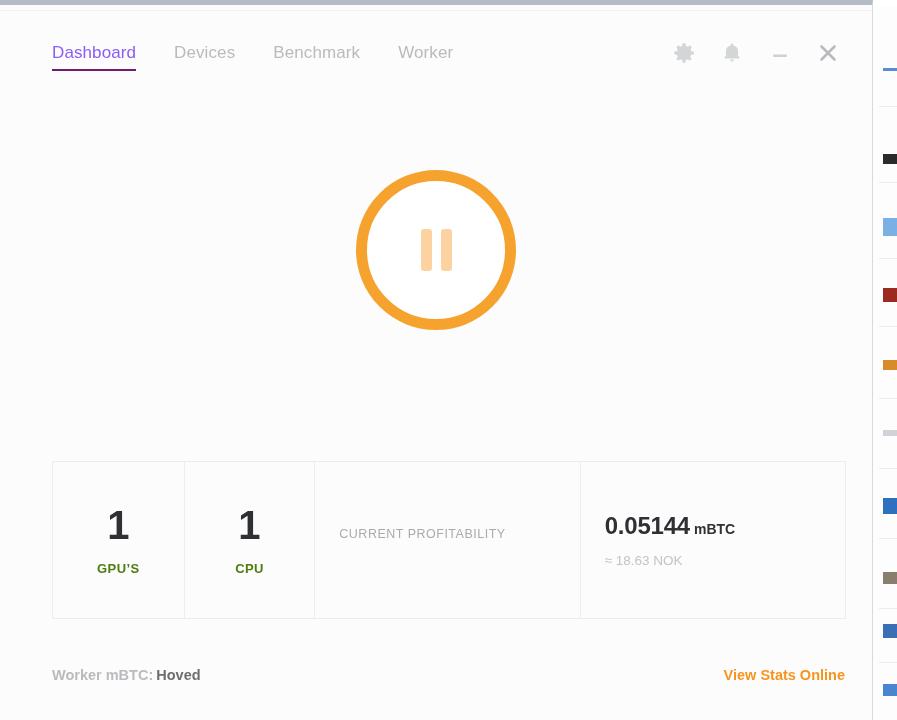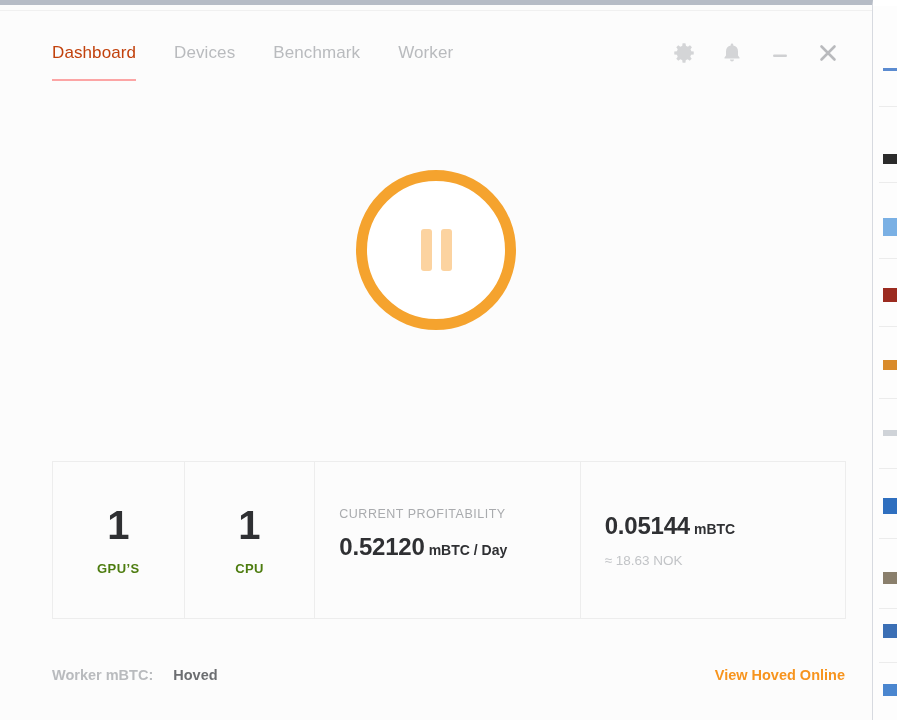--- a/index.html
+++ b/index.html
@@ -87,23 +87,23 @@
   .nav-tab {
     font-size: 17px;
     color: #b9bbbe;
     margin-right: 38px;
     padding-bottom: 8px;
     cursor: pointer;
     white-space: nowrap;
     letter-spacing: 0.1px;
   }
   .nav-tab.active {
-    color: #c2410c;
-    border-bottom: 2px solid #fca5a5;
-    padding-bottom: 16px;
+    color: #8b5cf6;
+    border-bottom: 2px solid #701a75;
+    padding-bottom: 6px;
   }
 
   #window-controls {
     position: absolute;
     right: 30px;
     top: 28px;
     display: flex;
     align-items: center;
     gap: 20px;
   }
@@ -241,21 +241,21 @@
     left: 52px;
     top: 12px;
     font-size: 14.5px;
     color: #b9bbbe;
     font-weight: bold;
     white-space: nowrap;
   }
   #worker-name .value {
     color: #6c6e71;
     font-weight: bold;
-    margin-left: 20px;
+    margin-left: 3px;
   }
   #view-stats-link {
     position: absolute;
     right: 27px;
     top: 12px;
     font-size: 14.5px;
     font-weight: bold;
     color: #f7941e;
     cursor: pointer;
     white-space: nowrap;
@@ -354,34 +354,31 @@
       <div class="count-label">GPU’S</div>
     </div>
 
     <div class="stat-cell cell-count">
       <div class="big-number">1</div>
       <div class="count-label">CPU</div>
     </div>
 
     <div class="stat-cell cell-wide">
       <div class="stat-title">CURRENT PROFITABILITY</div>
-      <div class="stat-value">
-        <span class="num">0.52120</span><span class="unit">mBTC / Day</span>
-      </div>
     </div>
 
     <div class="stat-cell cell-wide">
       <div class="stat-value">
         <span class="num">0.05144</span><span class="unit">mBTC</span>
       </div>
       <div class="stat-sub">≈ 18.63 NOK</div>
     </div>
 
   </div>
 
   <div id="footer">
     <div id="worker-name">
       <span>Worker mBTC:</span><span class="value">Hoved</span>
     </div>
-    <div id="view-stats-link">View Hoved Online</div>
+    <div id="view-stats-link">View Stats Online</div>
   </div>
 
 </div>
 
 </body></html>

